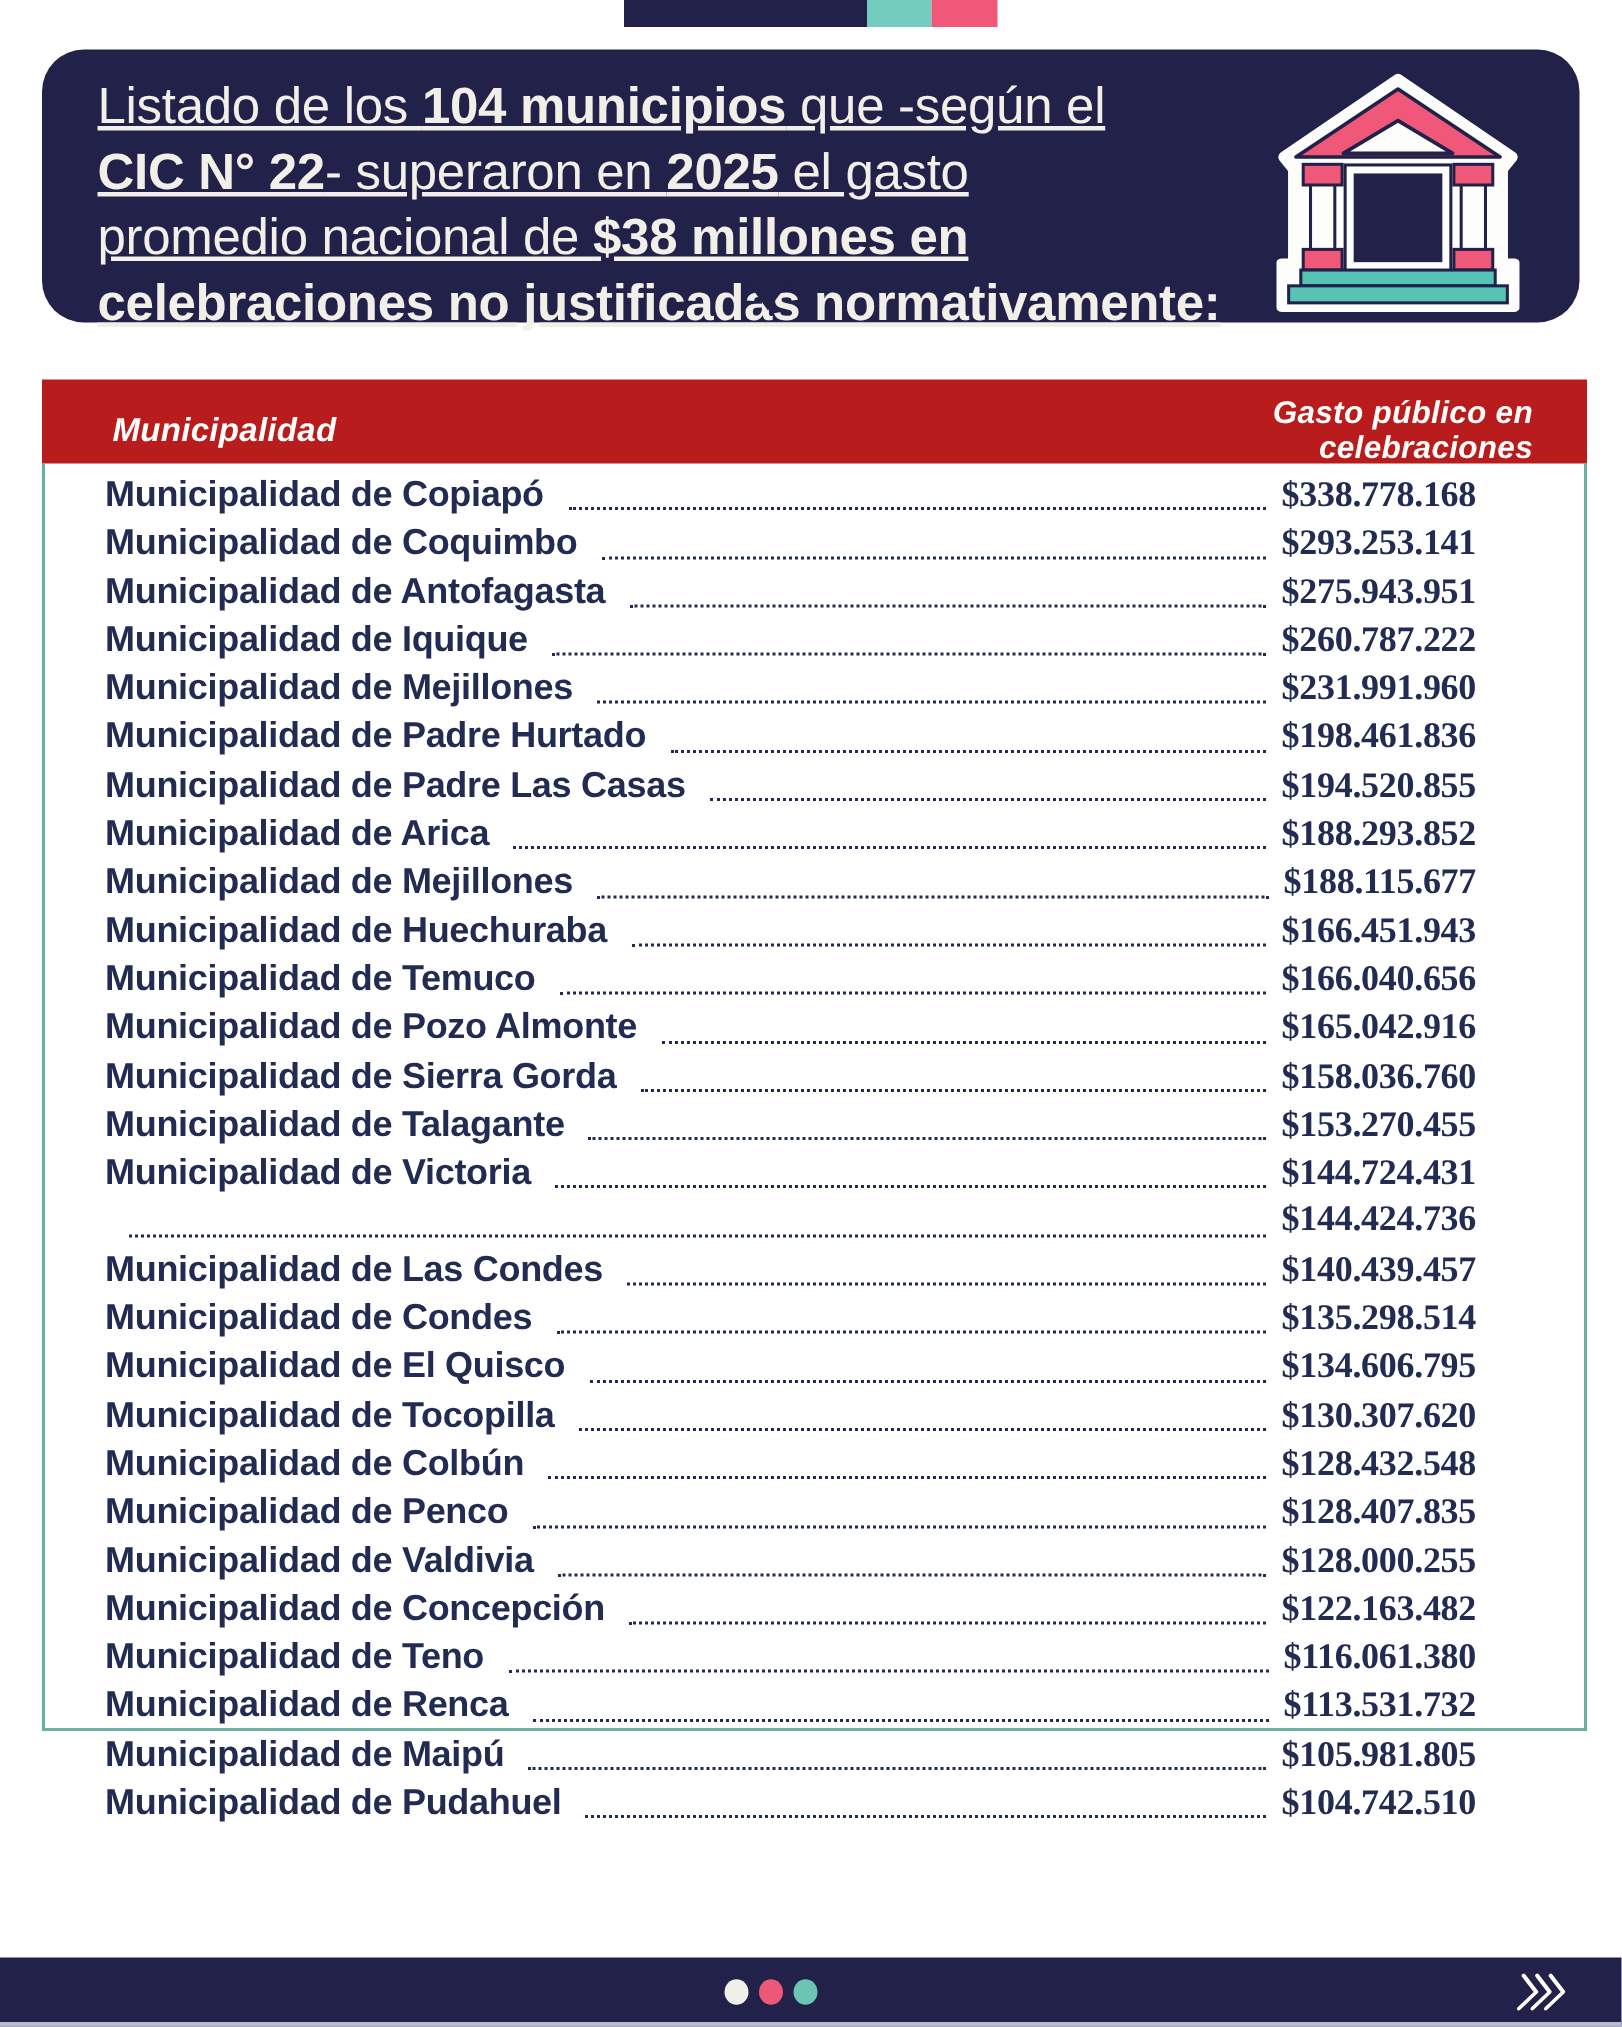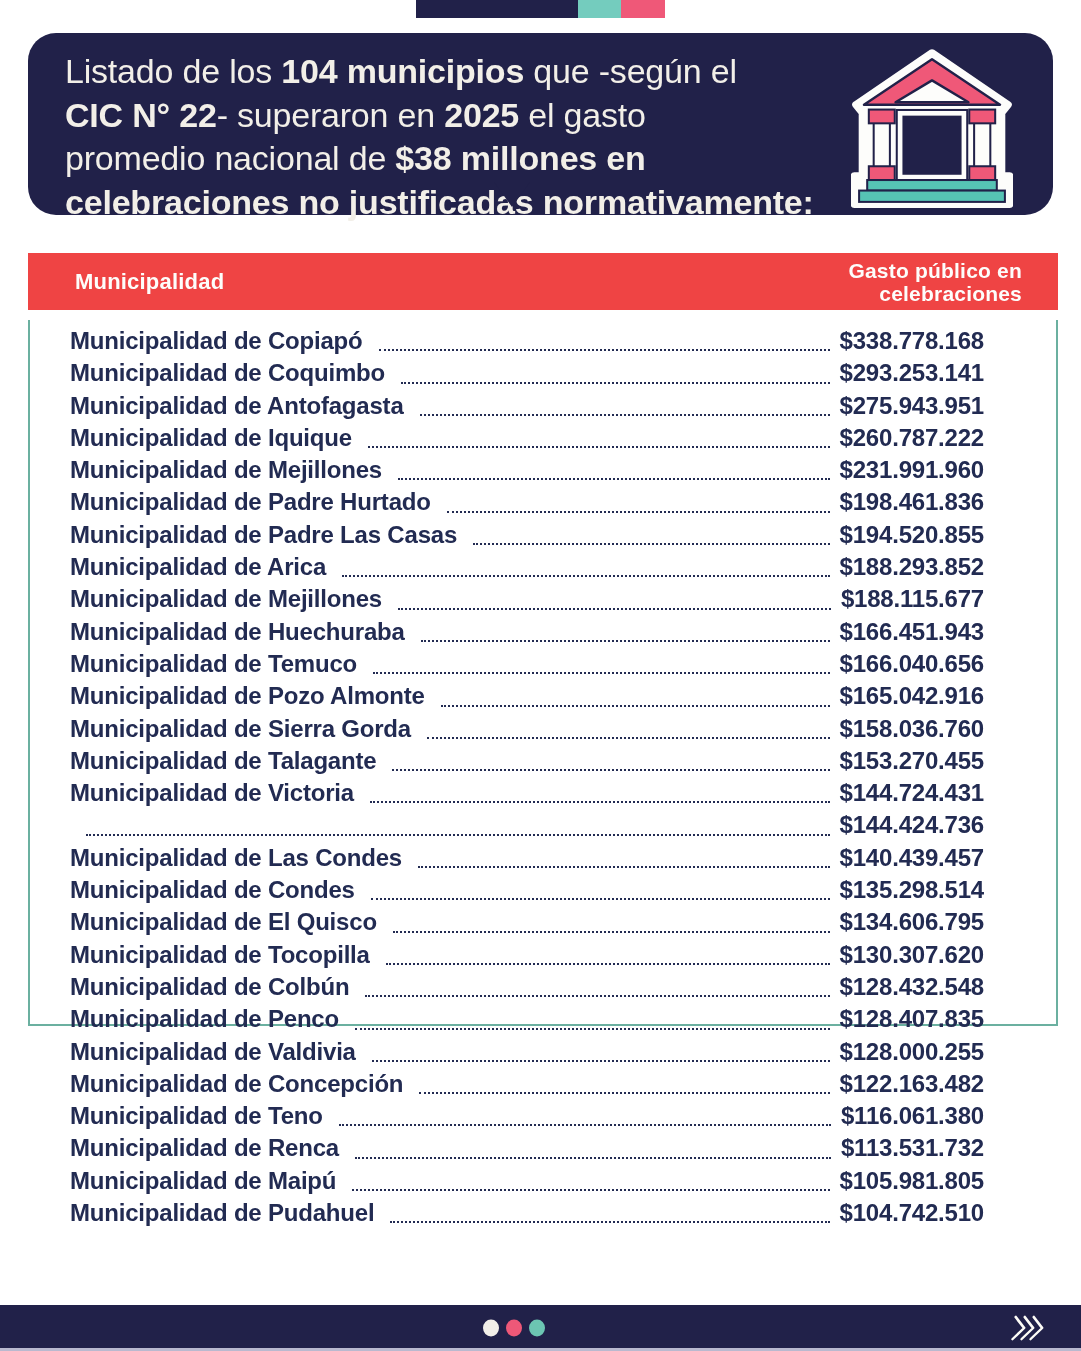--- a/index.html
+++ b/index.html
@@ -20,56 +20,57 @@
   }
   .header-tail{
     position:absolute;left:494px;top:182px;width:0;height:0;
     border-left:18px solid transparent;border-right:18px solid transparent;
     border-top:25px solid #212149;
   }
   .header-title{
     position:absolute;left:37px;top:17px;width:810px;
     color:#f2efe8;font-size:34px;line-height:43.5px;letter-spacing:-0.2px;
     font-weight:400;
+    text-decoration:underline;
   }
   .header-title b{font-weight:700;}
   .bank-icon{position:absolute;right:40px;top:13px;width:162px;height:166px;}
 
   
   .table-header{
-    position:absolute;left:28px;top:253px;width:1030px;height:57px;
-    background:#ef4444;color:#fdfdfb;font-weight:700;box-sizing:border-box;
+    position:absolute;left:28px;top:253px;width:1030px;height:67px;
+    background:#b91c1c;color:#fdfdfb;font-weight:700;box-sizing:border-box;font-style:italic;
   }
   .col1-header{
     position:absolute;left:47px;top:50%;transform:translateY(-50%);
     font-size:22px;letter-spacing:0.2px;
   }
   .col2-header{
     position:absolute;right:36px;top:50%;transform:translateY(-50%);
     width:240px;text-align:right;font-size:21px;line-height:23px;letter-spacing:0.2px;
   }
   .table-body{
-    position:absolute;left:28px;top:320px;width:1030px;height:706px;
+    position:absolute;left:28px;top:309px;width:1030px;height:845px;
     box-sizing:border-box;background:#ffffff;
     border:2px solid #6bb0a0;border-top:none;
     padding-top:7px;
   }
   .row{
     display:flex;align-items:baseline;height:32.3px;
     padding:0 72px 0 40px;
     font-size:24px;font-weight:700;color:#222b52;letter-spacing:-0.2px;
     white-space:nowrap;
   }
   .rname{flex:0 0 auto;}
   .leader{
     flex:1 1 auto;align-self:flex-end;
     border-bottom:2.5px dotted #222b52;
     margin:0 10px 8px 16px;min-width:20px;
   }
-  .rvalue{flex:0 0 auto;text-align:left;}
+  .rvalue{flex:0 0 auto;text-align:left;font-family:Liberation Serif, serif;}
 
   
   .footer-bar{
     position:absolute;left:0;top:1305px;width:1081px;height:46px;background:#212149;
   }
   .footer-strip{position:absolute;left:0;bottom:0;width:100%;height:3px;background:#b9b9cf;}
   .dots{position:absolute;left:483px;top:50%;transform:translateY(-50%);display:flex;gap:7px;}
   .dot{width:16px;height:17px;border-radius:50%;}
   .chevrons{position:absolute;right:33px;top:50%;transform:translateY(-50%);width:38px;height:26px;}
 </style>

